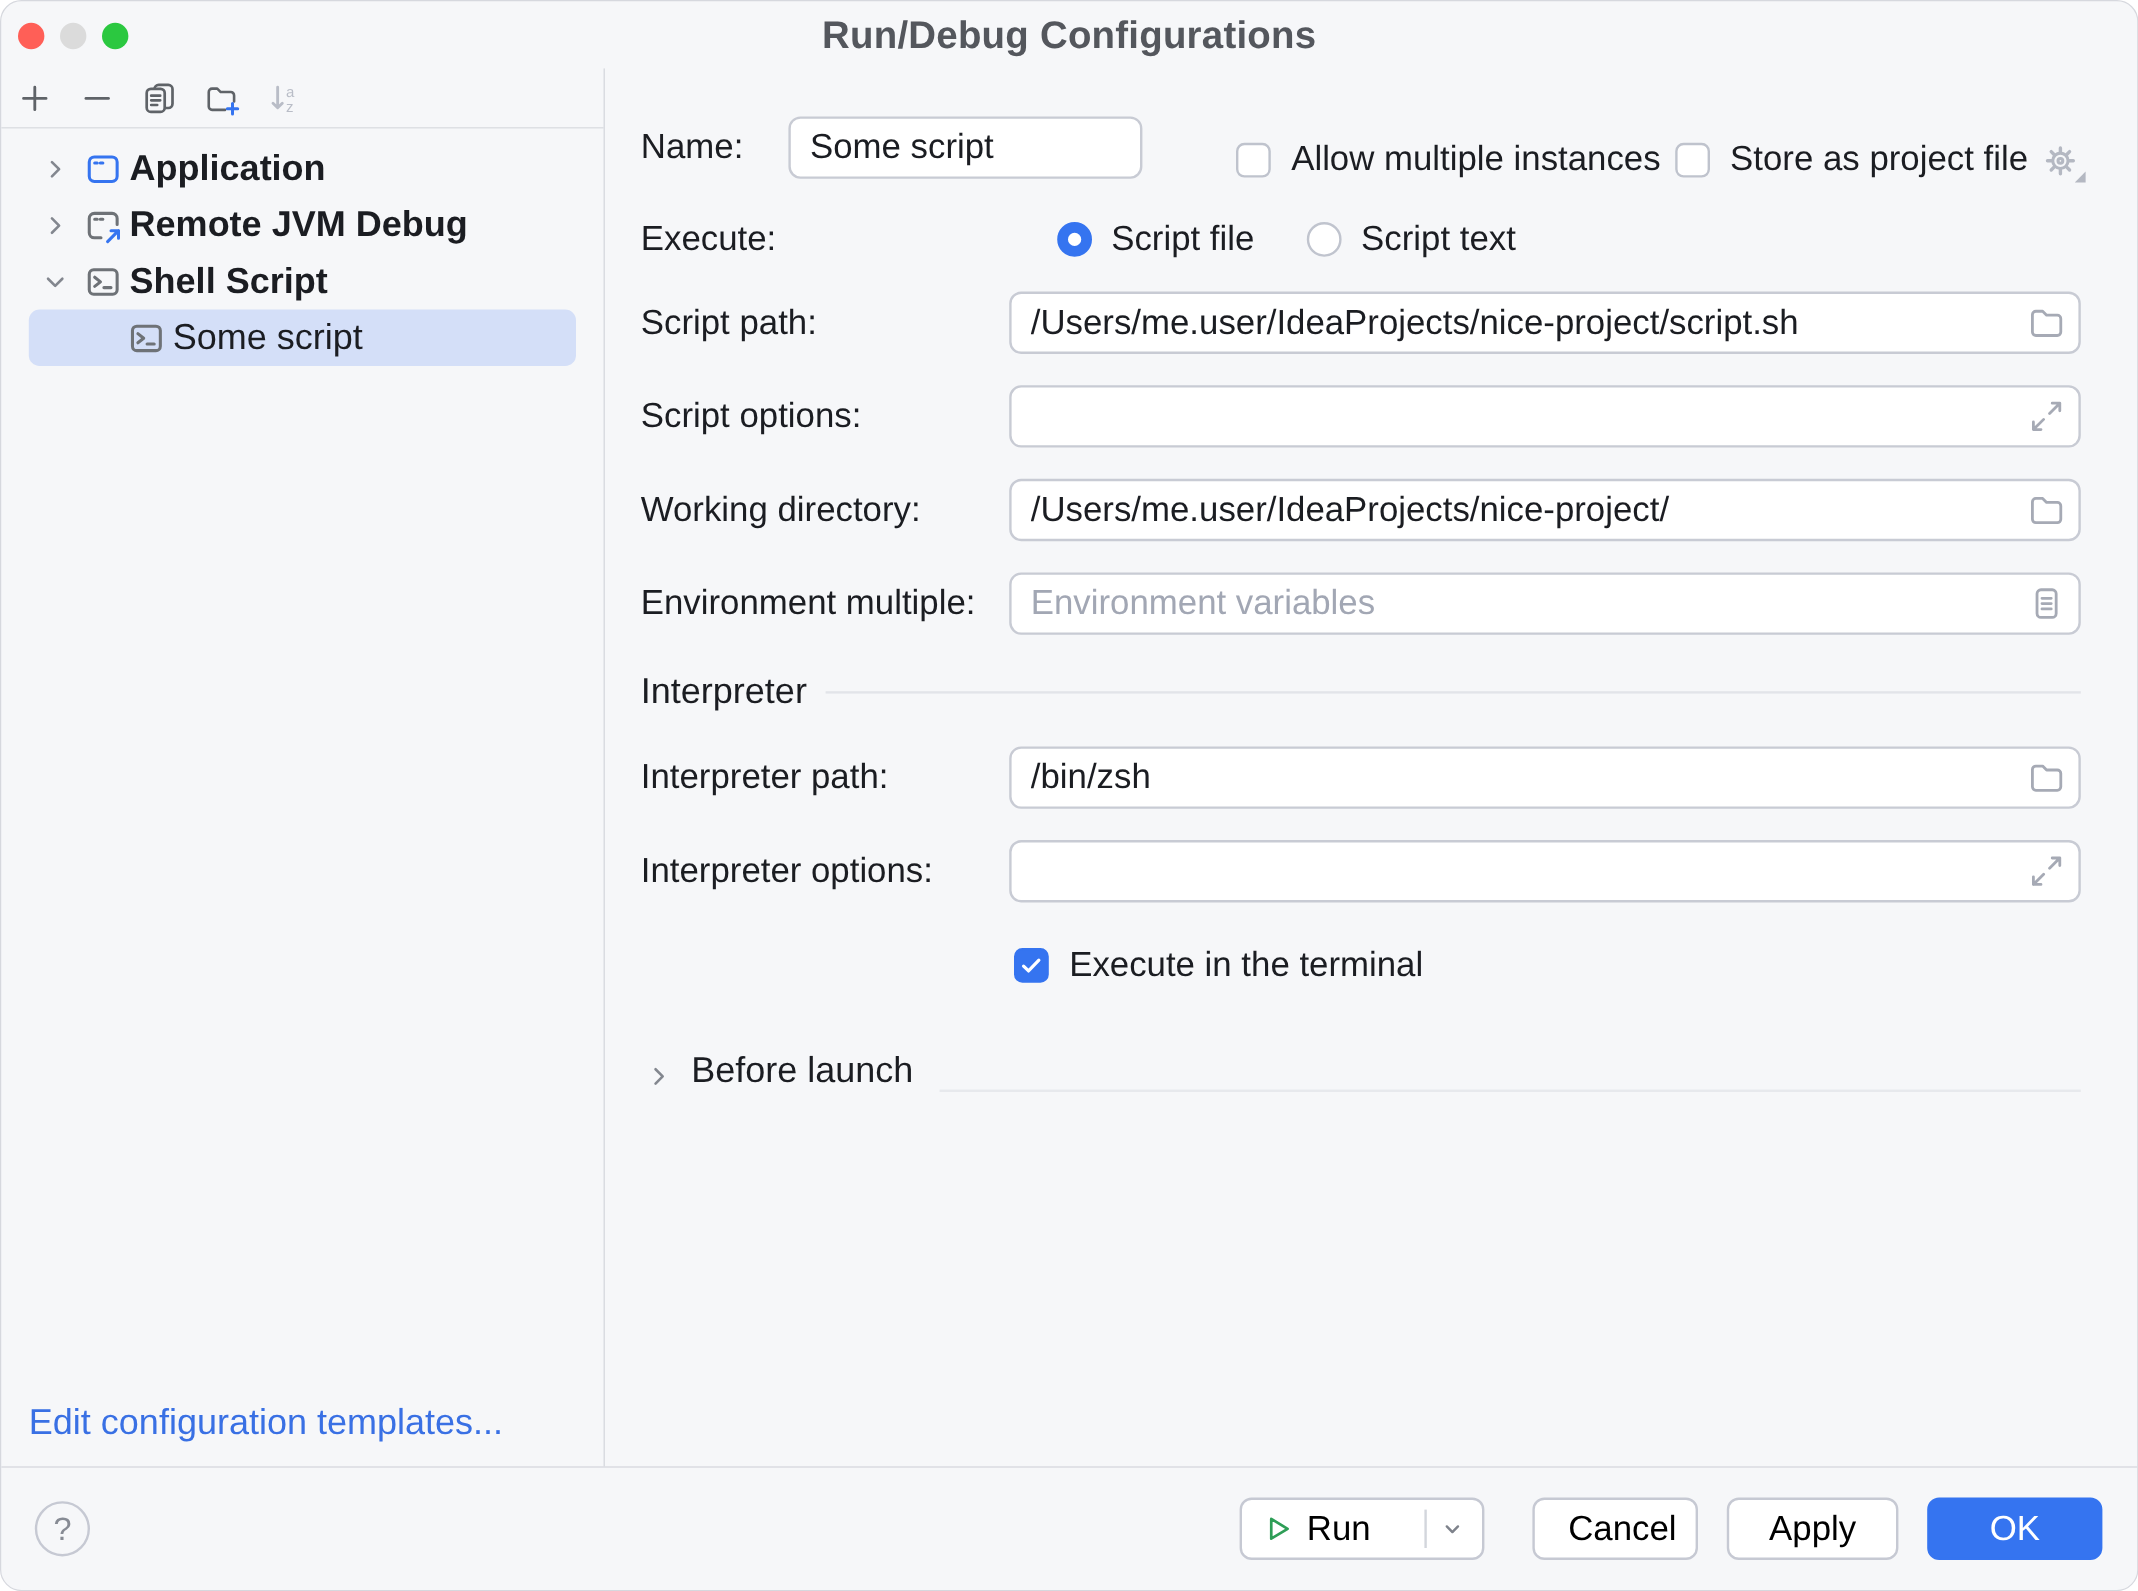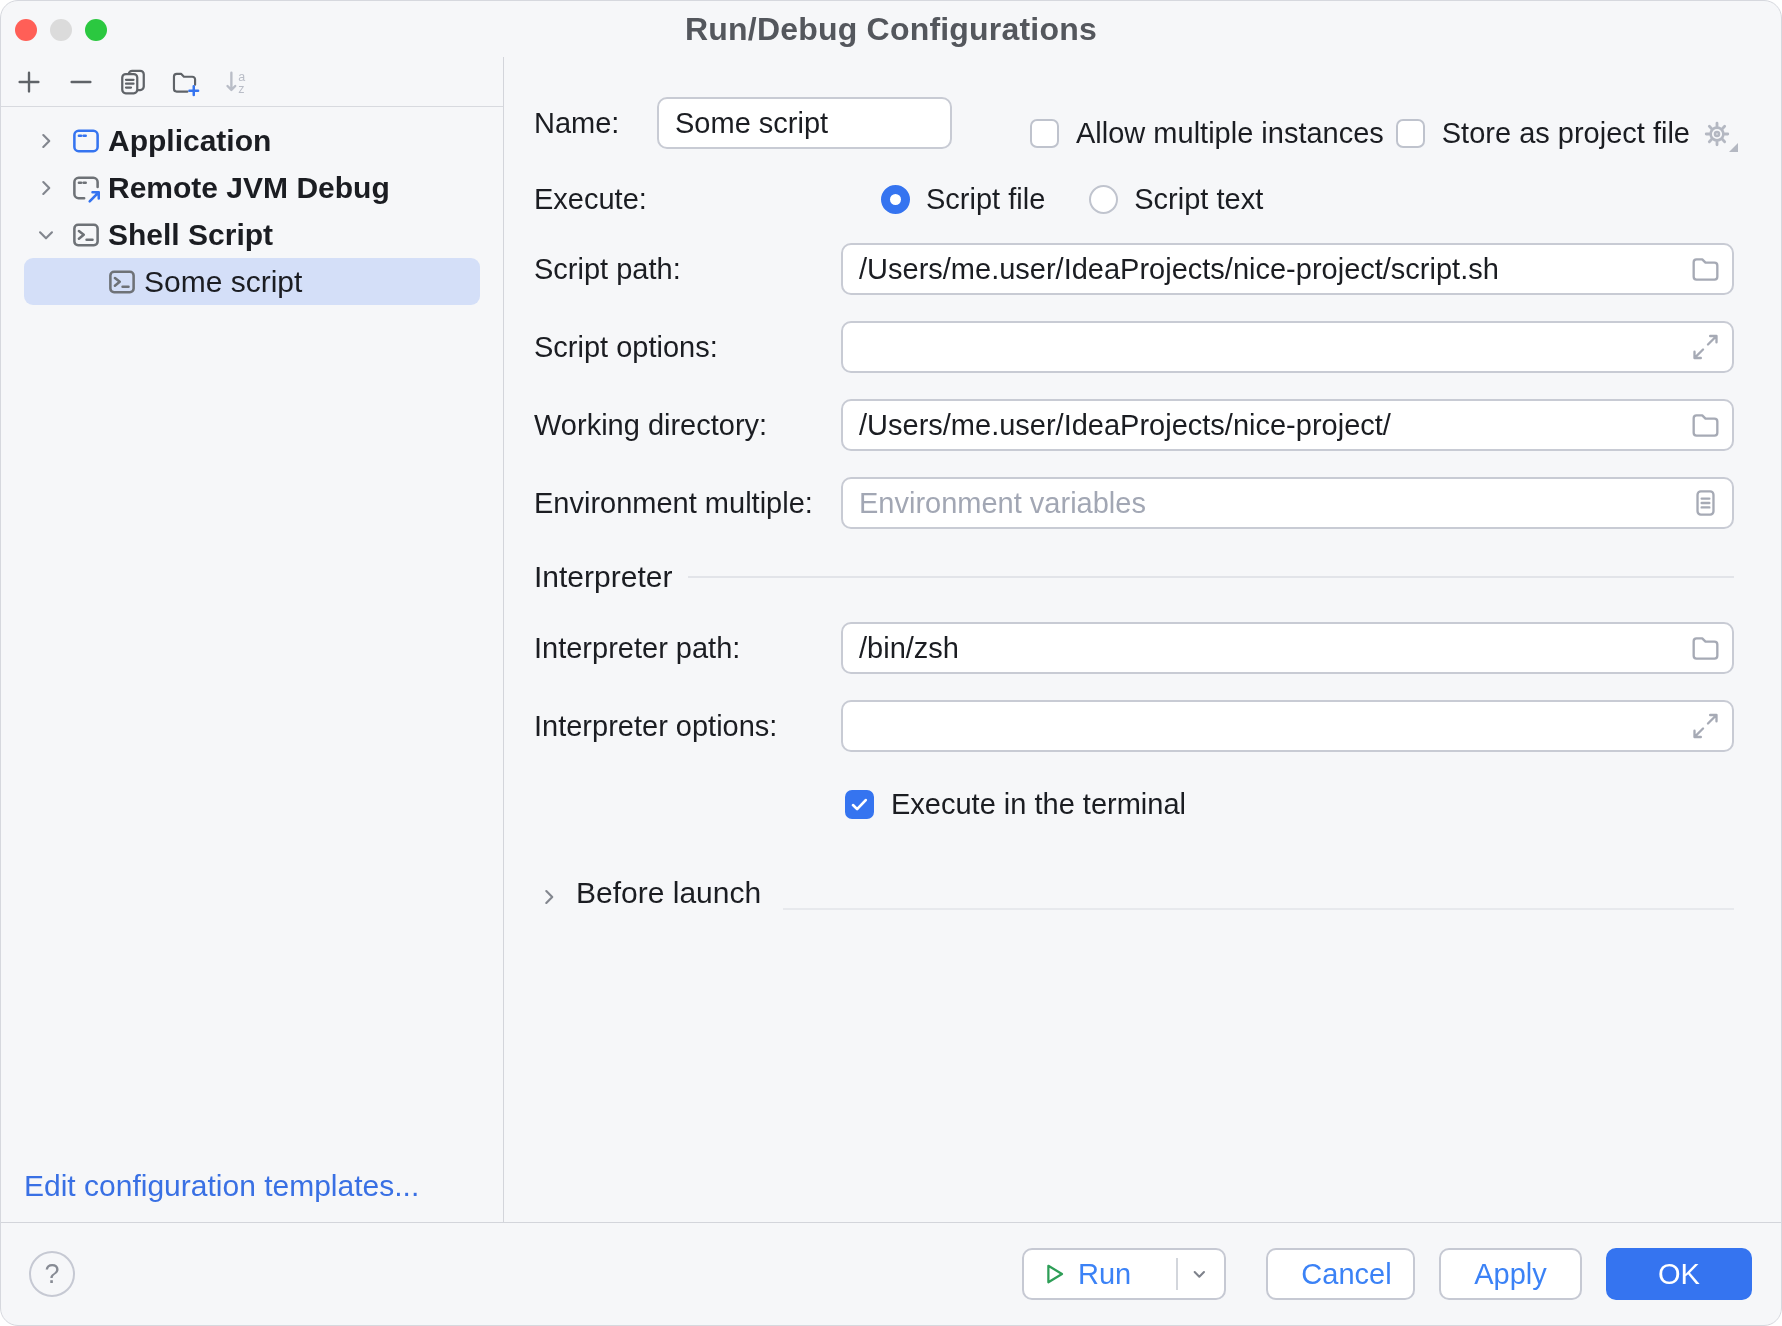--- a/index.html
+++ b/index.html
@@ -87,29 +87,29 @@
   .row-terminal { height:38px; margin-bottom:53px; padding-left:311px; }
   .row-before { height:44px; margin-bottom:0; display:flex; align-items:flex-end; cursor:pointer; }
   .row-before .chev { width:30px; flex:0 0 30px; }
   .bl-label { font-size:30px; color:#1B1D22; margin-left:12px; }
   .bl-line { flex:1; border-top:2px solid #E7E9ED; margin-left:22px; }
 
   
   .footer { flex:0 0 103px; border-top:1px solid #D3D5DB; display:flex; align-items:center; padding:0 29px 0 28px; }
   .help { width:46px; height:46px; border-radius:50%; border:2px solid #C6C9D3; color:#878B94; font-size:27px; display:flex; align-items:center; justify-content:center; cursor:pointer; background:transparent; }
   .fspacer { flex:1; }
-  .btn { height:52px; border-radius:10px; border:2px solid #C6C9D3; background:#fff; font-family:"Liberation Sans",sans-serif; font-size:29px; color:#3b82f6; display:flex; align-items:center; justify-content:center; cursor:pointer; }
+  .btn { height:52px; border-radius:10px; border:2px solid #C6C9D3; background:#fff; font-family:"Liberation Sans",sans-serif; font-size:29px; color:#000000; display:flex; align-items:center; justify-content:center; cursor:pointer; }
   .btn-run { width:204px; justify-content:flex-start; padding:0 12px 0 14px; }
   .btn-run .play { color:#2E9E57; display:flex; }
   .btn-run .play svg { width:30px; height:30px; }
   .run-label { margin-left:10px; }
   .run-div { width:2px; height:32px; background:#D3D6DC; margin-left:auto; }
   .run-chev { color:#7E828B; display:flex; padding-left:8px; cursor:pointer; }
   .run-chev svg { width:26px; height:26px; }
-  .btn-cancel { width:149px; margin-left:40px;padding-left:12px; }
+  .btn-cancel { width:138px; margin-left:40px;padding-left:12px; }
   .btn-apply { width:143px; margin-left:24px; }
   .btn-ok { width:146px; margin-left:24px; background:#3574F0; border-color:#3574F0; color:#ffffff; }
 </style>
 </head>
 <body>
 
 <div class="window">
 
   <div class="titlebar">
     <div class="traffic">

